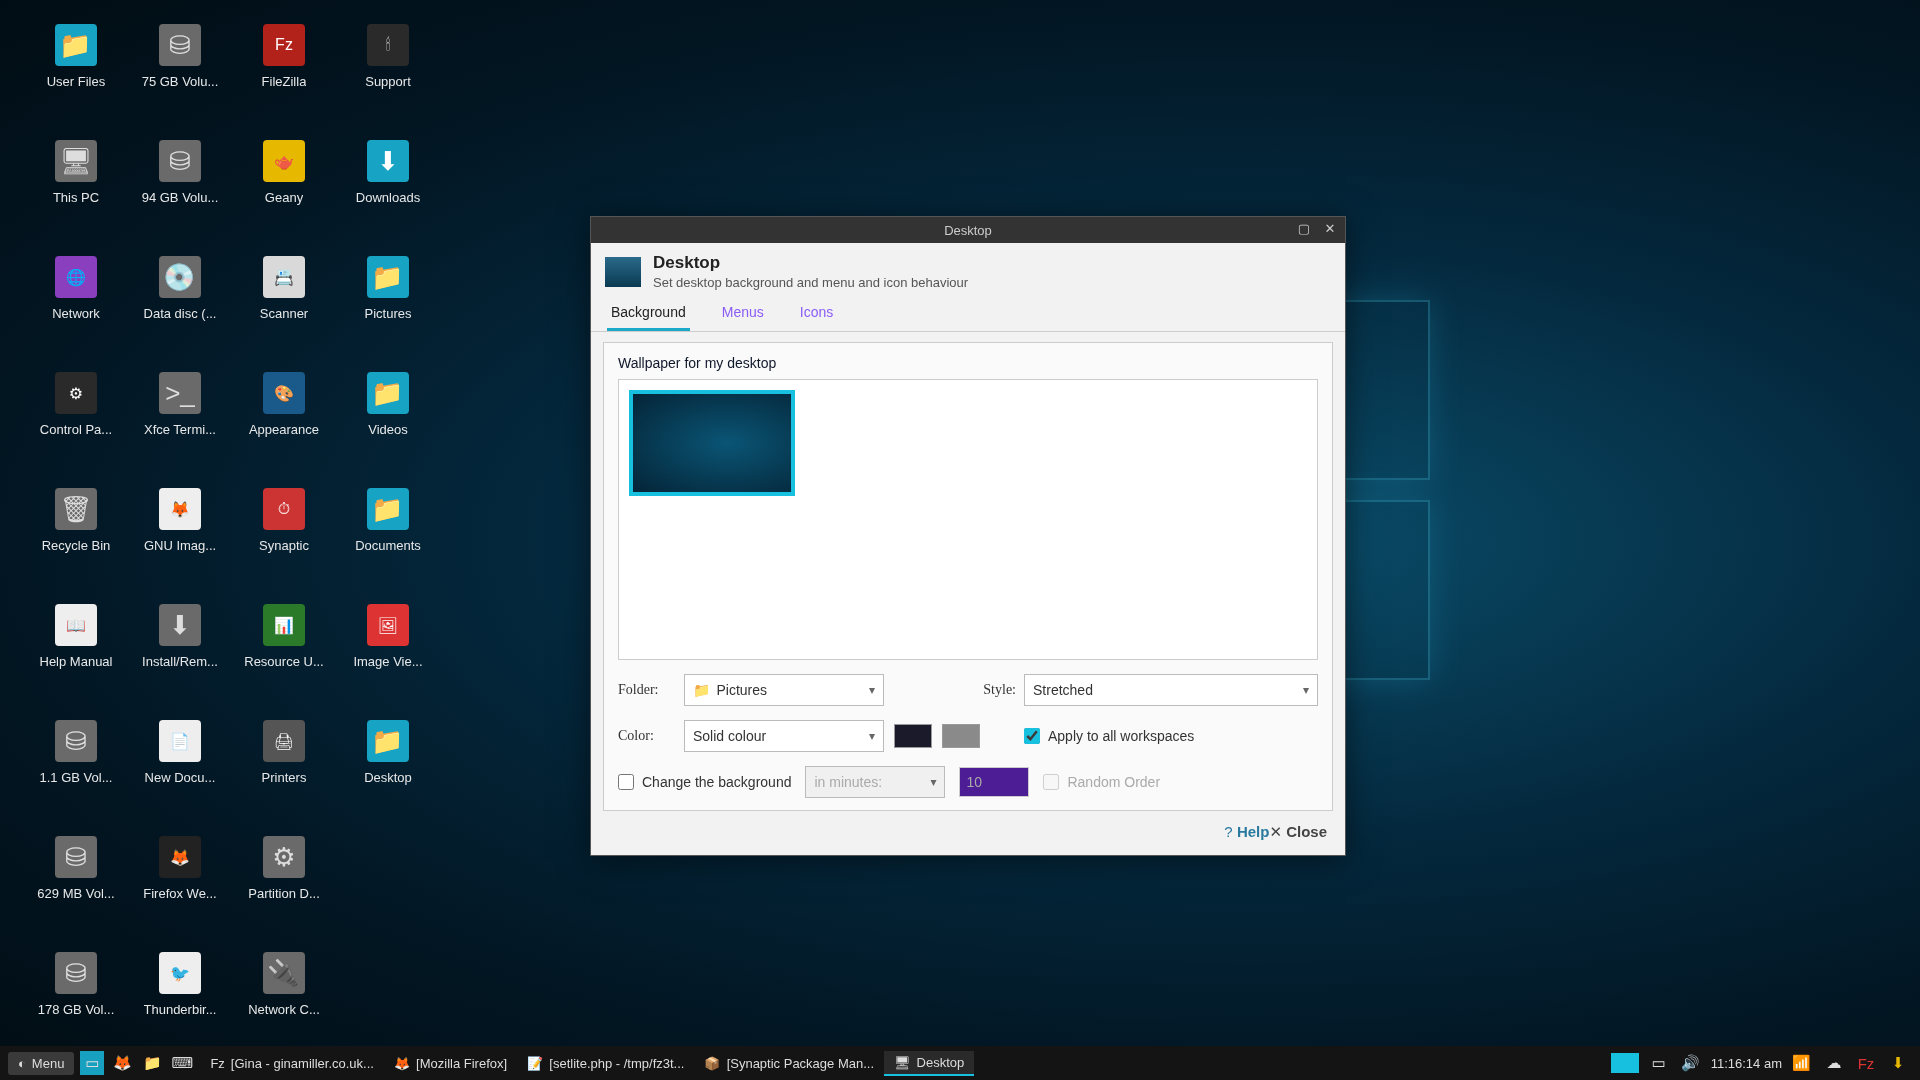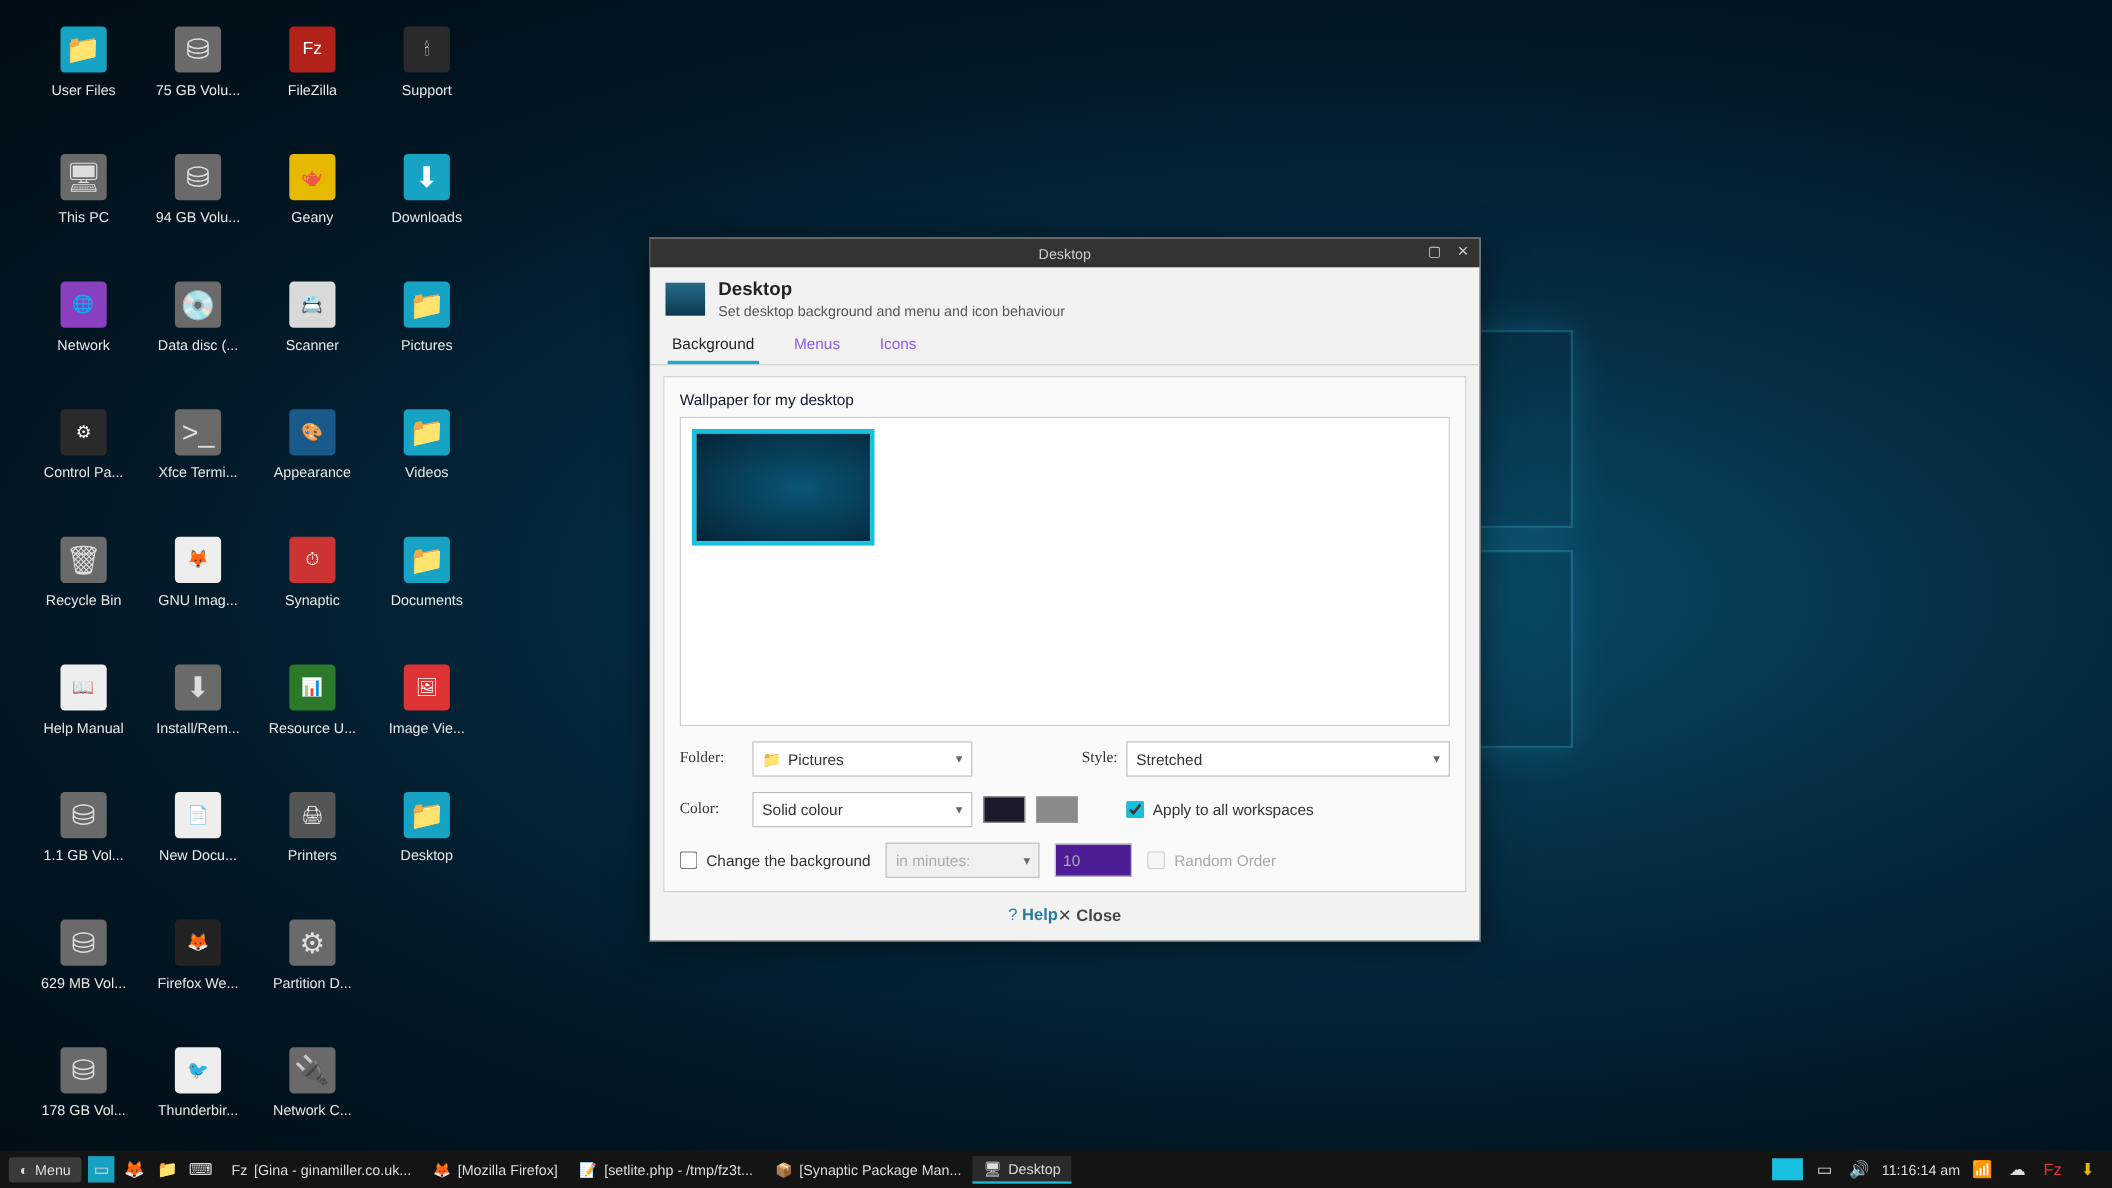--- a/index.html
+++ b/index.html
@@ -62,21 +62,21 @@
 .combo::after { content: "▾"; position: absolute; right: 8px; color: #666; font-size: 12px; }
 .swatch { width: 38px; height: 24px; border: 1px solid #999; }
 .sw-black { background: #1a1a2a; }
 .sw-grey { background: #8a8a8a; }
 .chk { display: flex; align-items: center; gap: 8px; }
 .chk input { width: 16px; height: 16px; accent-color: #18c0e0; }
 .row3 { grid-column: 1 / -1; display: flex; align-items: center; gap: 14px; }
 .disabled { color: #aaa; }
 .spin { width: 70px; height: 30px; border: 1px solid #ccc; background: #4c1d95; padding: 0 6px; display:flex; align-items:center; }
 .footer {
-  display: flex; justify-content: center; padding: 12px 18px 14px; font-size: 15px;
+  display: flex; justify-content: flex-end; padding: 12px 18px 14px; font-size: 15px;
 }
 .footer .help { color: #2a7aa0; cursor: pointer; }
 .footer .close { color: #444; cursor: pointer; }
 
 .taskbar {
   position: absolute; left: 0; bottom: 0; width: 100%; height: 34px;
   background: #141414; display: flex; align-items: center; color: #ddd; font-size: 13px;
 }
 .taskbar .tb-left { display: flex; align-items: center; gap: 6px; padding-left: 8px; }
 .taskbar .menu-btn {

